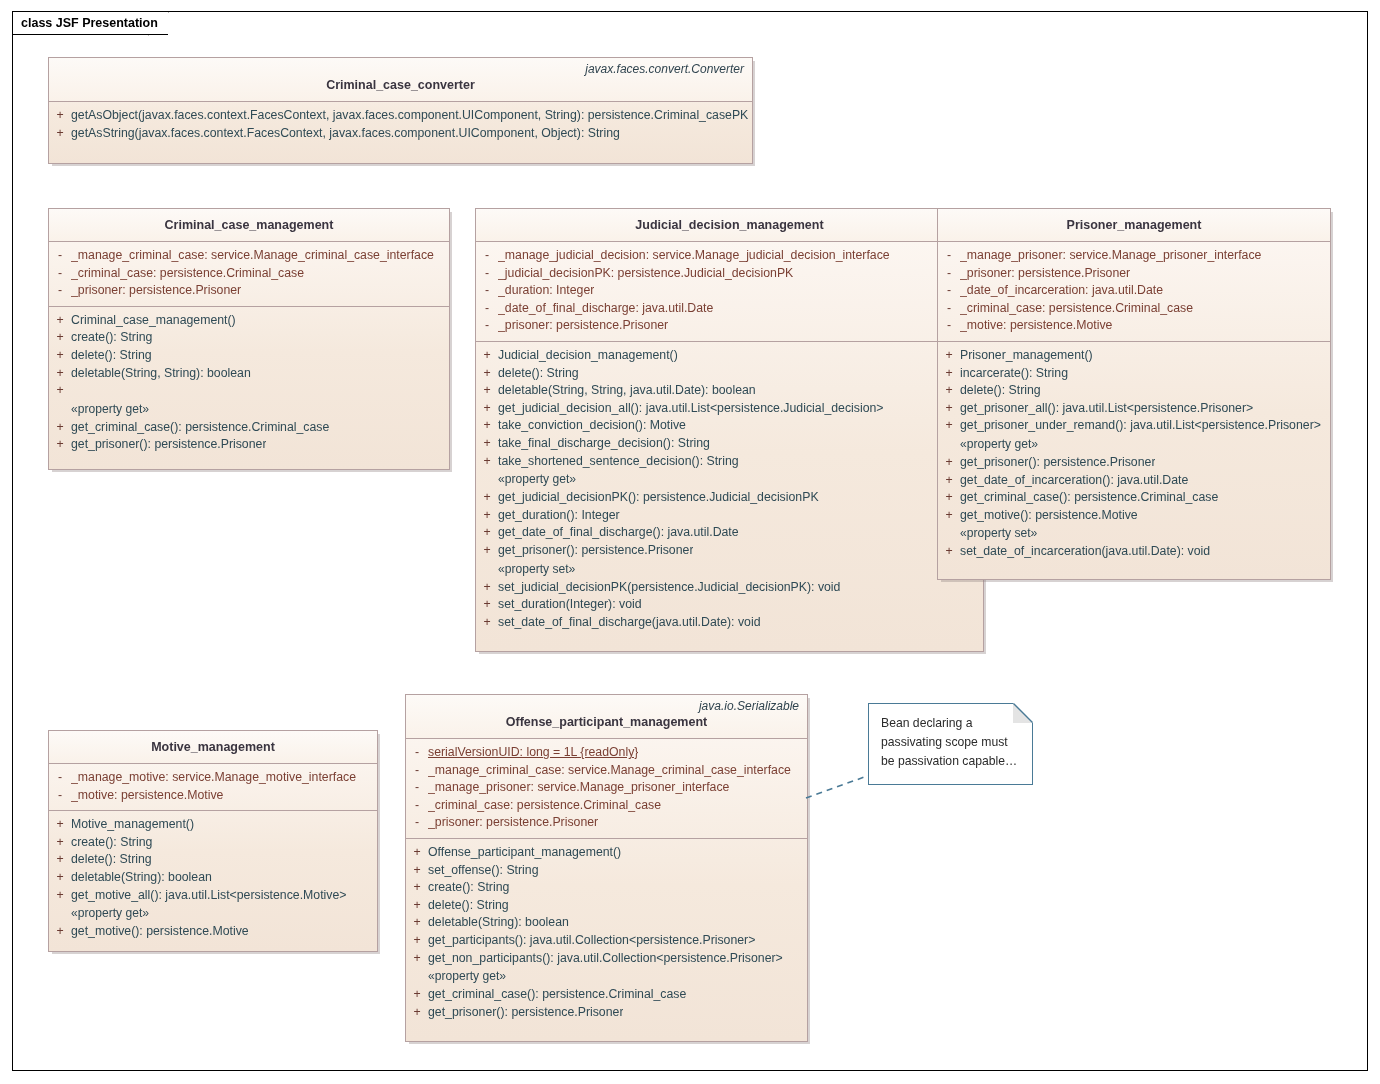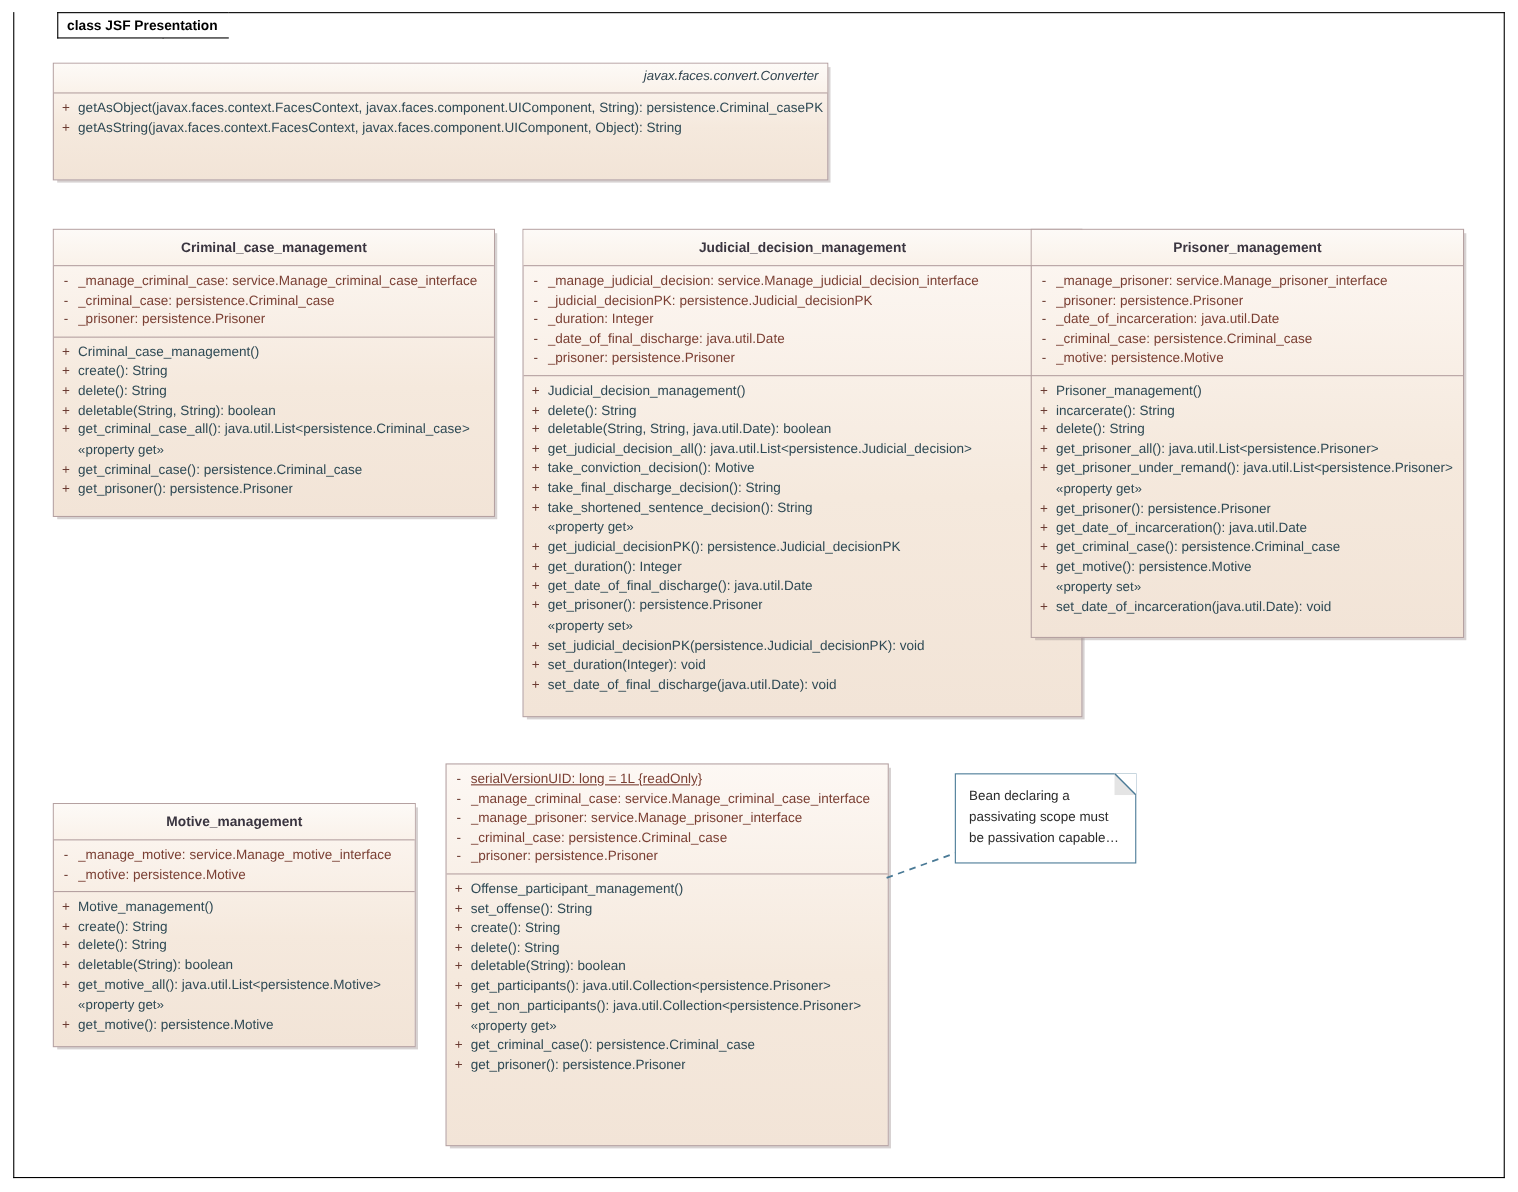--- a/index.html
+++ b/index.html
@@ -50,21 +50,20 @@
     top: 0;
     height: 24px;
     border-top: 1.5px solid #000;
     border-left: 1.5px solid #000;
     border-bottom: 1.5px solid #000;
     box-sizing: border-box;
     padding: 0 10px 0 8px;
     display: flex;
     align-items: center;
     background: #fff;
-    margin-left: 40px;
   }
   .frame-tab-label {
     font-size: 12.5px;
     font-weight: bold;
     color: #000;
     white-space: nowrap;
     line-height: 1;
   }
   .frame-tab-diag {
     position: absolute;
@@ -174,20 +173,21 @@
   <div class="frame-tab">
     <div class="frame-tab-body">
       <span class="frame-tab-label">class JSF Presentation</span>
     </div>
   </div>
 
   <div id="classes-layer">
       <div class="uml" style="left: 48px; top: 57px; width: 705px; height: 107px;">
         <div class="uml-head">
           <div class="uml-stereo">javax.faces.convert.Converter</div>
+          <div class="uml-name">Criminal_case_converter</div>
         </div>
         <div class="uml-compartment last">
           <div class="uml-row meth">
             <span class="vis">+</span>
             <span class="txt">getAsObject(javax.faces.context.FacesContext, javax.faces.component.UIComponent, String): persistence.Criminal_casePK</span>
           </div>
           <div class="uml-row meth">
             <span class="vis">+</span>
             <span class="txt">getAsString(javax.faces.context.FacesContext, javax.faces.component.UIComponent, Object): String</span>
           </div>
@@ -224,21 +224,20 @@
           <div class="uml-row meth">
             <span class="vis">+</span>
             <span class="txt">delete(): String</span>
           </div>
           <div class="uml-row meth">
             <span class="vis">+</span>
             <span class="txt">deletable(String, String): boolean</span>
           </div>
           <div class="uml-row meth">
             <span class="vis">+</span>
-            <span class="txt">get_criminal_case_all(): java.util.List&lt;persistence.Criminal_case&gt;</span>
           </div>
           <div class="stereo-row">«property get»</div>
           <div class="uml-row meth">
             <span class="vis">+</span>
             <span class="txt">get_criminal_case(): persistence.Criminal_case</span>
           </div>
           <div class="uml-row meth">
             <span class="vis">+</span>
             <span class="txt">get_prisoner(): persistence.Prisoner</span>
           </div>
@@ -441,20 +440,24 @@
             <span class="txt">get_motive_all(): java.util.List&lt;persistence.Motive&gt;</span>
           </div>
           <div class="stereo-row">«property get»</div>
           <div class="uml-row meth">
             <span class="vis">+</span>
             <span class="txt">get_motive(): persistence.Motive</span>
           </div>
         </div>
       </div>
       <div class="uml" style="left: 405px; top: 694px; width: 403px; height: 348px;">
+        <div class="uml-head">
+          <div class="uml-stereo">java.io.Serializable</div>
+          <div class="uml-name">Offense_participant_management</div>
+        </div>
         <div class="uml-compartment">
           <div class="uml-row attr">
             <span class="vis">-</span>
             <span class="txt ul">serialVersionUID: long = 1L {readOnly}</span>
           </div>
           <div class="uml-row attr">
             <span class="vis">-</span>
             <span class="txt">_manage_criminal_case: service.Manage_criminal_case_interface</span>
           </div>
           <div class="uml-row attr">

